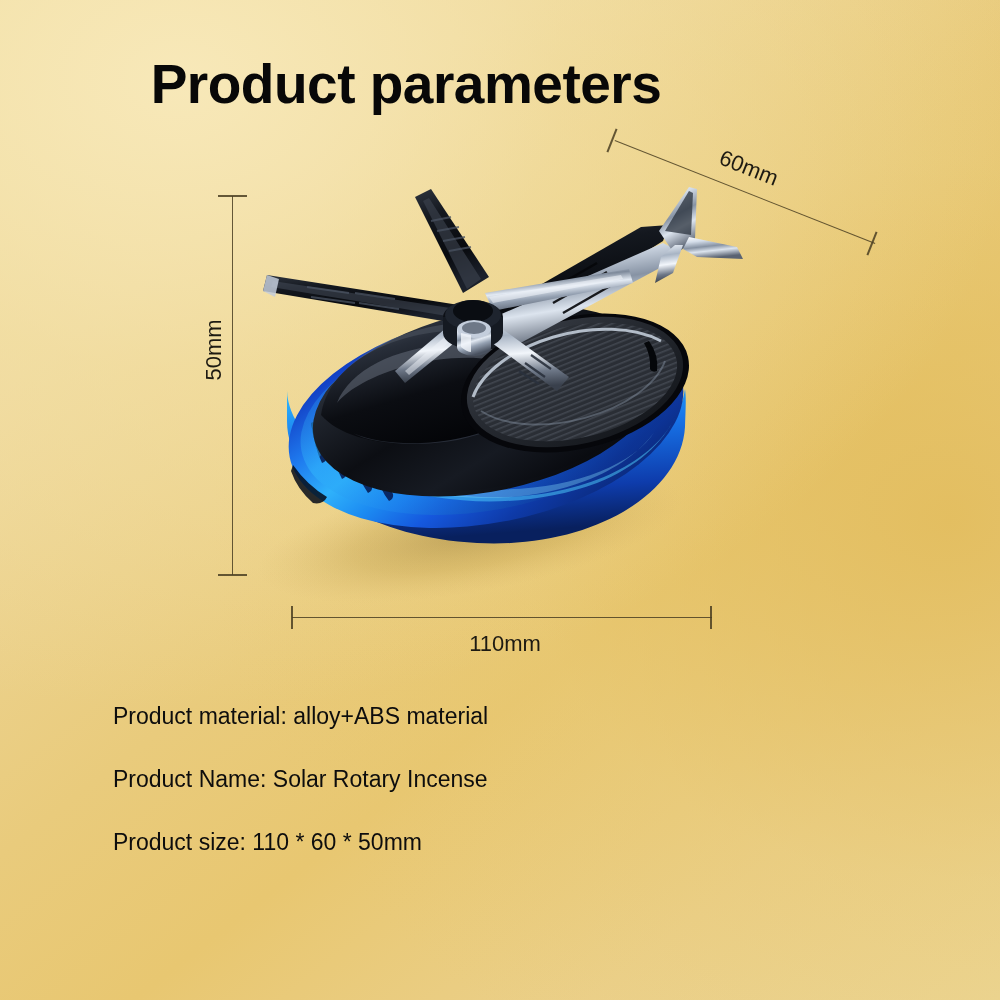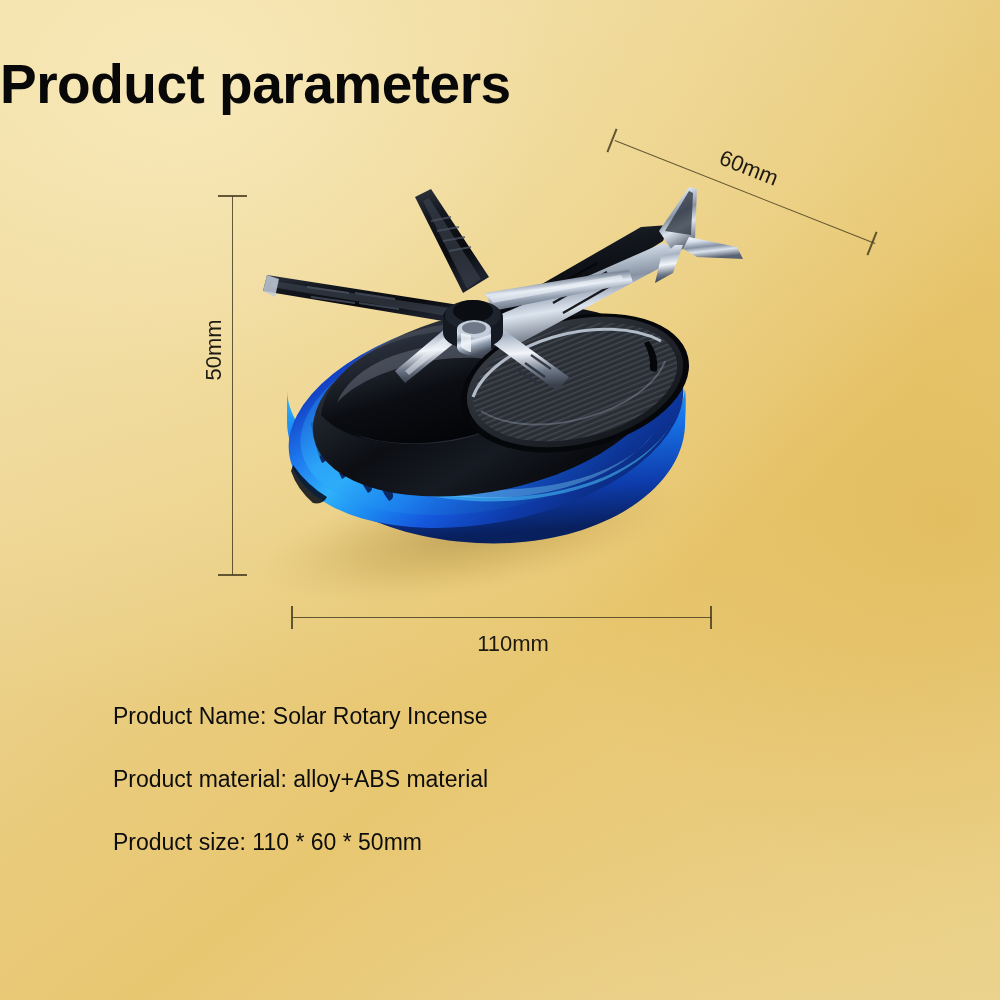--- a/index.html
+++ b/index.html
@@ -17,20 +17,21 @@
     background:
       radial-gradient(ellipse 120% 90% at 18% 8%, rgba(248,233,186,0.95) 0%, rgba(244,226,168,0.55) 32%, rgba(233,200,110,0) 70%),
       radial-gradient(ellipse 95% 80% at 95% 52%, rgba(226,188,92,0.85) 0%, rgba(231,199,112,0.35) 45%, rgba(236,211,140,0) 78%),
       linear-gradient(142deg, #f0dfa6 0%, #eed79a 22%, #e9cb7c 48%, #e8c771 62%, #ebd08a 82%, #ecd695 100%);
   }
 
   
   #title {
     position:absolute;
     top:52px; left:0; width:812px;
+    text-align:center;
     font-size:55px;
     font-weight:bold;
     letter-spacing:-0.5px;
     color:#080808;
     white-space:nowrap;
   }
 
   
   .dimline { position:absolute; background:#4a3e22; }
 
@@ -51,21 +52,21 @@
   #dim-h-line { left:292px; top:617px; width:420px; height:1.4px; opacity:.85; }
   #dim-h-cap-l { left:291px; top:606px; width:1.6px; height:23px; opacity:.85; }
   #dim-h-cap-r { left:710px; top:606px; width:1.6px; height:23px; opacity:.85; }
   #dim-h-label {
     position:absolute;
     left:0; top:631px; width:1000px;
     text-align:center;
     font-size:22px; color:#1d1a12;
     white-space:nowrap;
   }
-  #dim-h-label span { position:relative; left:13px; }
+  #dim-h-label span { position:relative; left:5px; }
 
   
   #dim-d-wrap { position:absolute; left:615px; top:140px; width:280px; height:120px; }
   #dim-d-line {
     position:absolute; left:0; top:0;
     width:280px; height:1.4px;
     background:#4a3e22; opacity:.85;
     transform:rotate(21.6deg);
     transform-origin:0 0;
   }
@@ -364,18 +365,18 @@
           <ellipse cx="229" cy="164" rx="17" ry="9" fill="#C4CEDC"></ellipse>
           <ellipse cx="229" cy="163" rx="12" ry="6" fill="#6E7887"></ellipse>
 
           <path d="M 216 168 L 216 182 q 6 5, 10 5 L 226 170 Z" fill="#F2F6FB" opacity="0.8"></path>
         </g>
       </g>
     </svg>
   </div>
 
   <div id="specs">
+    <div class="spec-line">Product material: alloy+ABS material</div>
     <div class="spec-line">Product Name: Solar Rotary Incense</div>
-    <div class="spec-line">Product material: alloy+ABS material</div>
     <div class="spec-line">Product size: 110 * 60 * 50mm</div>
   </div>
 
 </div>
 
 </body></html>

